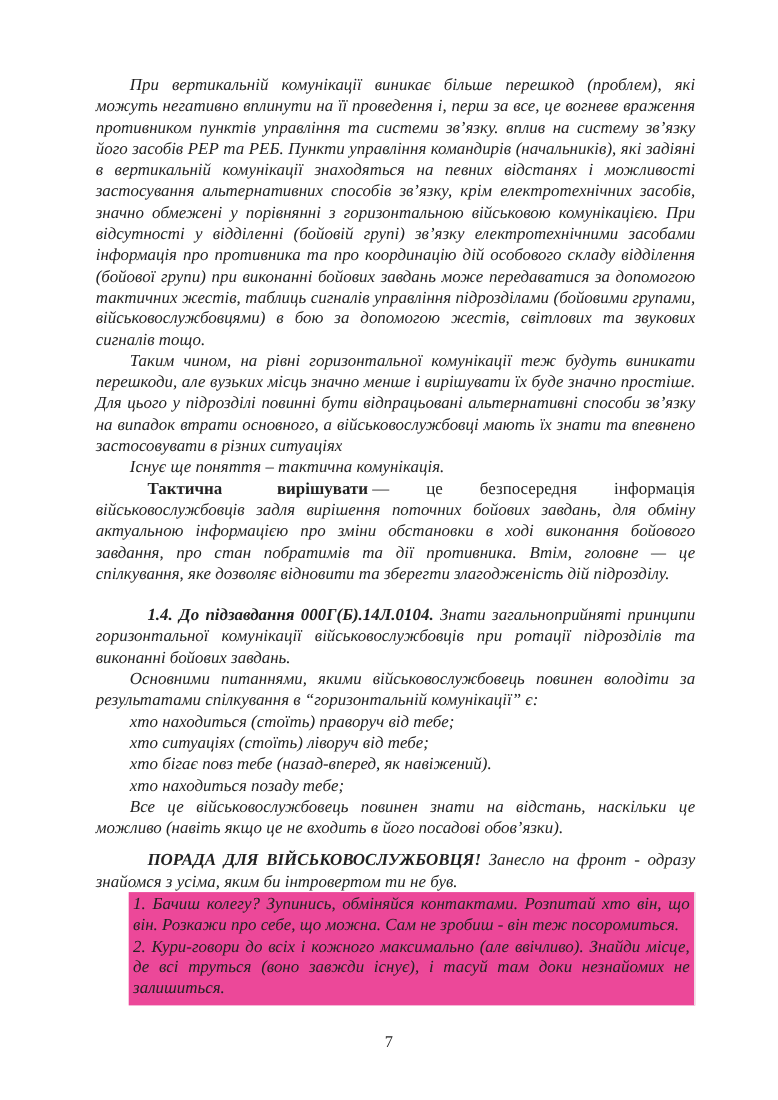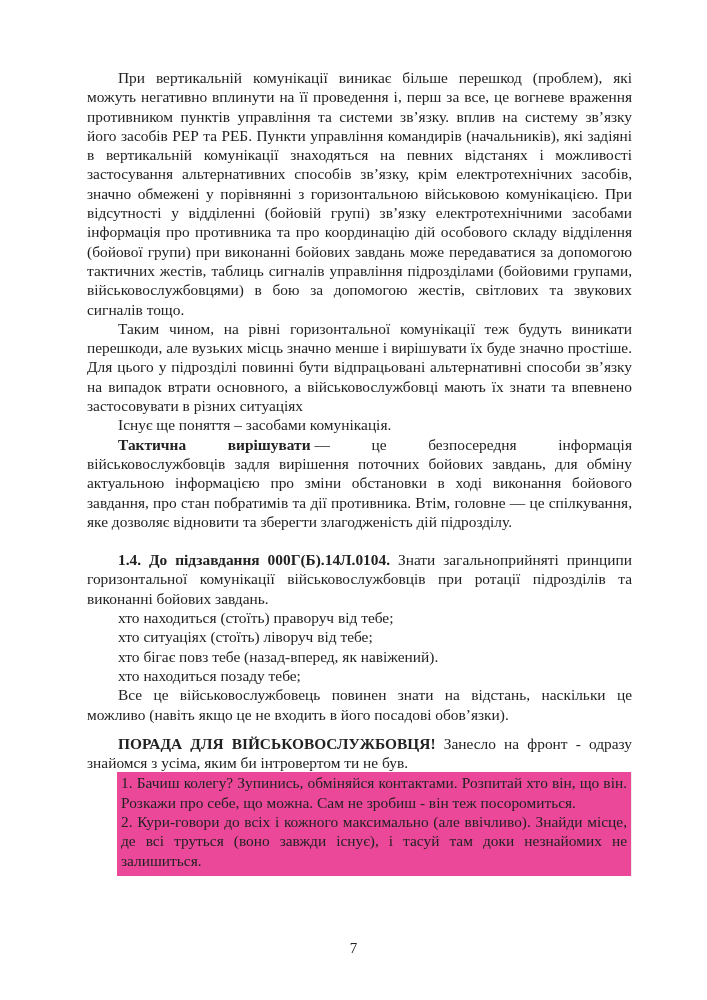--- a/index.html
+++ b/index.html
@@ -1,43 +1,44 @@
 <!DOCTYPE html>
 <html><head>
 <meta charset="utf-8">
 <style>
   html,body{margin:0;padding:0;background:#fff;}
   body{width:707px;height:1000px;position:relative;overflow:hidden;}
   .page{position:absolute;left:87px;top:68px;width:545px;font-family:"Liberation Serif",serif;font-size:15.4px;line-height:19.3px;color:#222;}
-  p{margin:0;text-align:justify;}
+  p{margin:0;text-align:justify;font-style:italic;}
   .ind{text-indent:31px;}
   .gap{height:19px;}
   .bq{margin:0 0 0 30px;background:#ec4899;padding:1px 4px 6px 4px;border-right:1px solid #ececec;}
   .bq p{text-align:justify;}
   .pagenum{position:absolute;top:940px;left:0;width:707px;text-align:center;font-family:"Liberation Serif",serif;font-size:15px;color:#222;}
-  b{font-weight:bold;}
+  b{font-weight:bold;margin-left:16px;}
   .tact{display:flex;justify-content:space-between;padding-left:31px;}
 </style>
 </head>
 <body>
 
 <div class="page">
   <p class="ind">При вертикальній комунікації виникає більше перешкод (проблем), які можуть негативно вплинути на її проведення і, перш за все, це вогневе враження противником пунктів управління та системи зв’язку. вплив на систему зв’язку його засобів РЕР та РЕБ. Пункти управління командирів (начальників), які задіяні в вертикальній комунікації знаходяться на певних відстанях і можливості застосування альтернативних способів зв’язку, крім електротехнічних засобів, значно обмежені у порівнянні з горизонтальною військовою комунікацією. При відсутності у відділенні (бойовій групі) зв’язку електротехнічними засобами інформація про противника та про координацію дій особового складу відділення (бойової групи) при виконанні бойових завдань може передаватися за допомогою тактичних жестів, таблиць сигналів управління підрозділами (бойовими групами, військовослужбовцями) в бою за допомогою жестів, світлових та звукових сигналів тощо.</p>
   <p class="ind">Таким чином, на рівні горизонтальної комунікації теж будуть виникати перешкоди, але вузьких місць значно менше і вирішувати їх буде значно простіше. Для цього у підрозділі повинні бути відпрацьовані альтернативні способи зв’язку на випадок втрати основного, а військовослужбовці мають їх знати та впевнено застосовувати в різних ситуаціях</p>
-  <p class="ind">Існує ще поняття – засобами комунікація.</p>
+  <p class="ind">Існує ще поняття – тактична комунікація.</p>
   <div class="tact">
     <b>Тактична</b>
     <span><b>вирішувати</b> <span>—</span></span>
     <span>це</span>
     <span>безпосередня</span>
     <span>інформація</span>
   </div>
   <p>військовослужбовців задля вирішення поточних бойових завдань, для обміну актуальною інформацією про зміни обстановки в ході виконання бойового завдання, про стан побратимів та дії противника. Втім, головне — це спілкування, яке дозволяє відновити та зберегти злагодженість дій підрозділу.</p>
   <div class="gap"></div>
   <p class="ind"><b>1.4. До підзавдання 000Г(Б).14Л.0104.</b><span> Знати загальноприйняті принципи горизонтальної комунікації військовослужбовців при ротації підрозділів та виконанні бойових завдань.</span></p>
+  <p class="ind">Основними питаннями, якими військовослужбовець повинен володіти за результатами спілкування в “горизонтальній комунікації” є:</p>
   <p class="ind">хто находиться (стоїть) праворуч від тебе;</p>
   <p class="ind">хто ситуаціях (стоїть) ліворуч від тебе;</p>
   <p class="ind">хто бігає повз тебе (назад-вперед, як навіжений).</p>
   <p class="ind">хто находиться позаду тебе;</p>
   <p class="ind">Все це військовослужбовець повинен знати на відстань, наскільки це можливо (навіть якщо це не входить в його посадові обов’язки).</p>
   <div class="gap" style="height:10px"></div>
   <p class="ind"><b>ПОРАДА ДЛЯ ВІЙСЬКОВОСЛУЖБОВЦЯ!</b><span> Занесло на фронт - одразу знайомся з усіма, яким би інтровертом ти не був.</span></p>
   <div class="bq">
     <p>1. Бачиш колегу? Зупинись, обміняйся контактами. Розпитай хто він, що він. Розкажи про себе, що можна. Сам не зробиш - він теж посоромиться.</p>
     <p>2. Кури-говори до всіх і кожного максимально (але ввічливо). Знайди місце, де всі труться (воно завжди існує), і тасуй там доки незнайомих не залишиться.</p>

